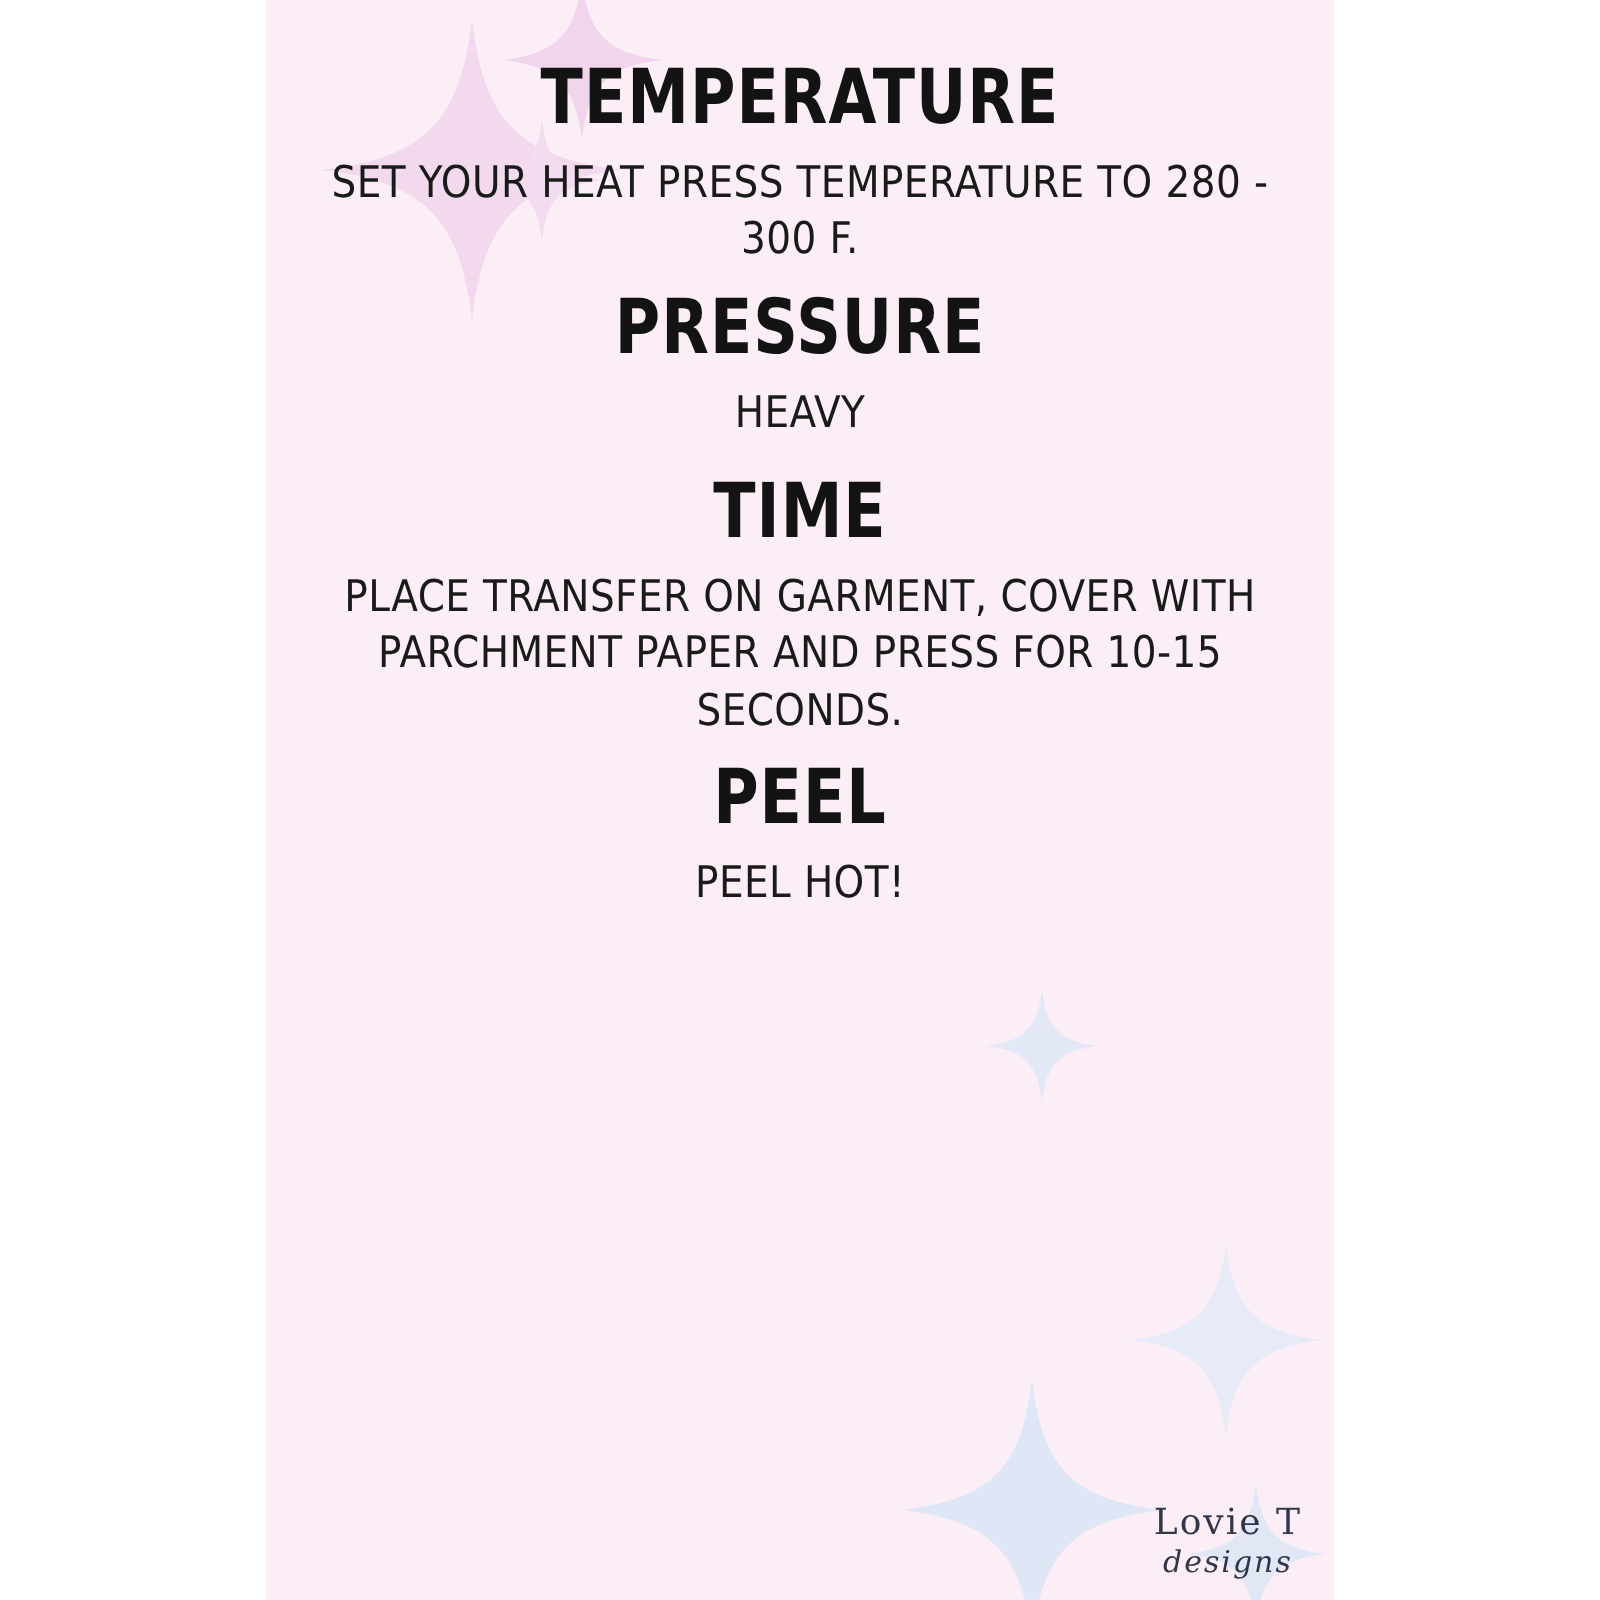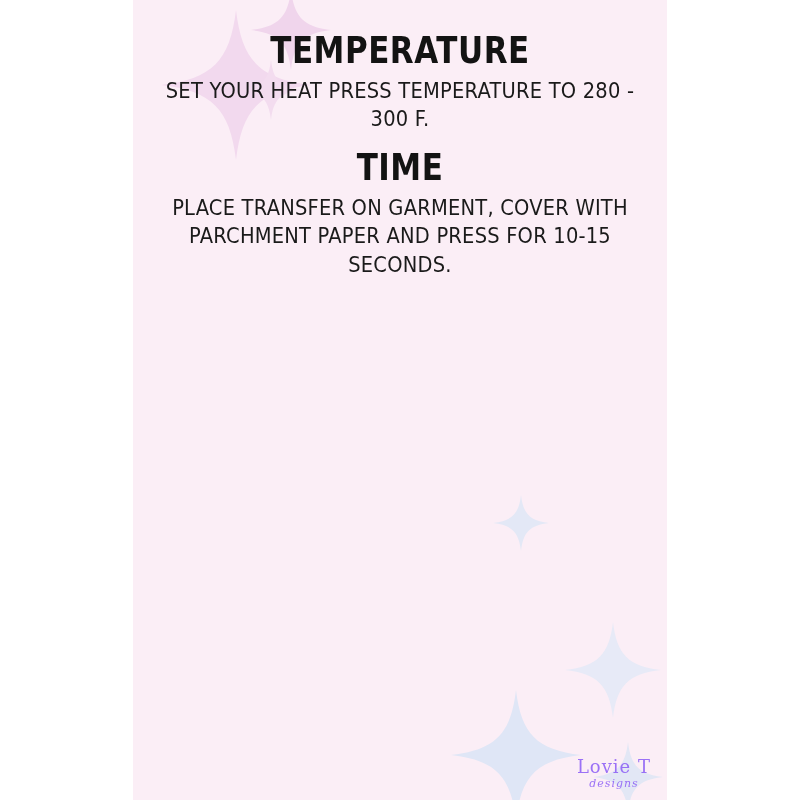--- a/index.html
+++ b/index.html
@@ -73,33 +73,33 @@
   .s-prepress { margin-top: 26px; }
   .s-time { margin-top: 26px; text-align: center; }
   .s-peel { margin-top: 26px; }
   .s-secondpress { margin-top: 26px; }
 
   #watermark {
     position: absolute;
     right: 16px;
     bottom: 10px;
     text-align: center;
-    color: #8b5cf6;
+    color: #0f172a;
     opacity: 0.85;
   }
   #watermark .wm-main {
     font-family: "DejaVu Serif", serif;
     font-size: 18px;
     letter-spacing: 1px;
     line-height: 1;
   }
   #watermark .wm-sub {
     font-family: "DejaVu Serif", serif;
     font-style: italic;
-    font-size: 11px;
+    font-size: 15px;
     letter-spacing: 1px;
     line-height: 1.2;
     margin-top: 1px;
   }
 </style>
 </head>
 <body>
 
 <div id="page">
 
@@ -141,27 +141,35 @@
       </svg>
     </div>
 
     <div id="content">
 
       <div class="section s-temperature">
         <div class="sec-title">TEMPERATURE</div>
         <div class="sec-body">SET YOUR HEAT PRESS TEMPERATURE TO 280 - 300 F.</div>
       </div>
 
+      <div class="section s-pressure">
+        <div class="sec-title">PRESSURE</div>
+        <div class="sec-body">HEAVY</div>
+      </div>
 
 
       <div class="section s-time">
         <div class="sec-title">TIME</div>
         <div class="sec-body">PLACE TRANSFER ON GARMENT, COVER WITH PARCHMENT PAPER AND PRESS FOR 10-15 SECONDS.</div>
       </div>
 
+      <div class="section s-peel">
+        <div class="sec-title">PEEL</div>
+        <div class="sec-body">PEEL HOT!</div>
+      </div>
 
 
     </div>
 
     <div id="watermark">
       <div class="wm-main">Lovie T</div>
       <div class="wm-sub">designs</div>
     </div>
 
   </div>

